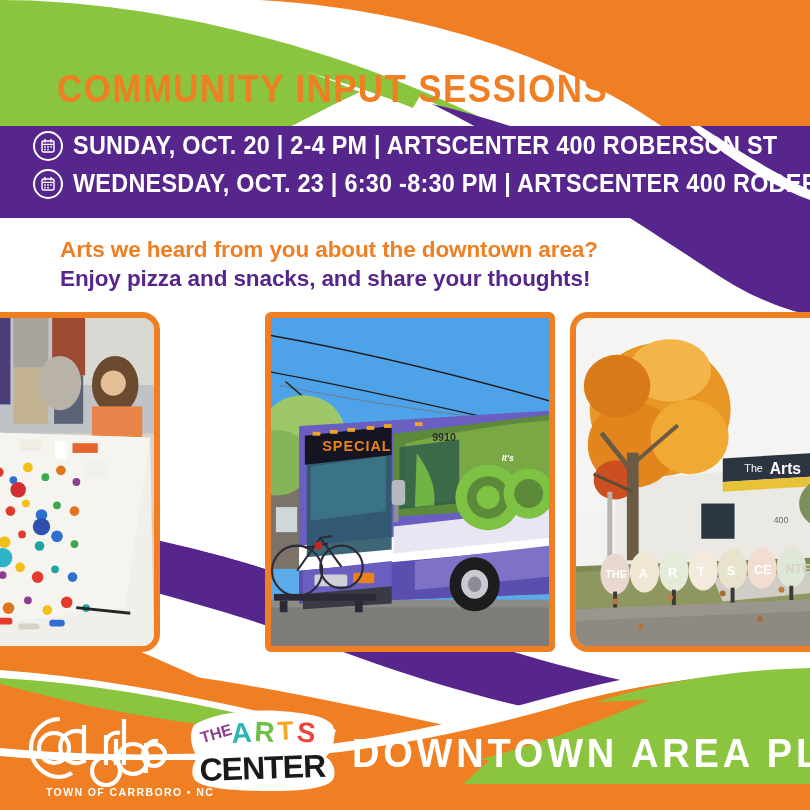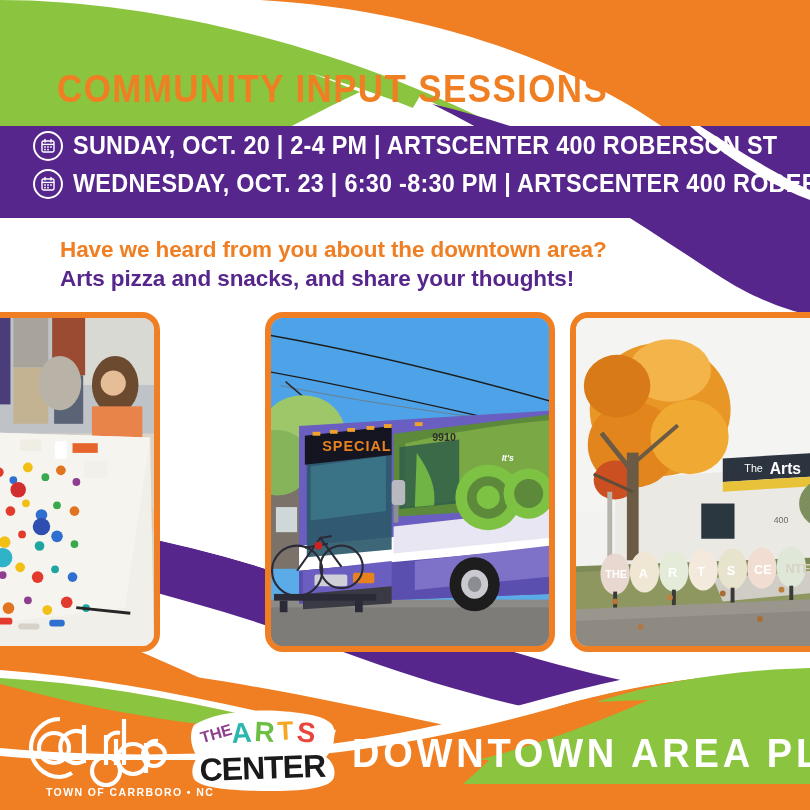--- a/index.html
+++ b/index.html
@@ -92,21 +92,21 @@
     background:#cfd6dc;
     z-index:25;
   }
   #photo-1{
     left:-40px; top:312px; width:200px; height:340px;
     border-radius:0 18px 18px 0;
     border-left:none;
   }
   #photo-2{
     left:265px; top:312px; width:290px; height:340px;
-    border-radius:18px;
+    border-radius:6px;
   }
   #photo-3{
     left:570px; top:312px; width:280px; height:340px;
     border-radius:18px 0 0 18px;
     border-right:none;
   }
   .photo .inner{position:absolute;left:0;top:0;right:0;bottom:0;overflow:hidden;}
   .photo svg{display:block;width:100%;height:100%;}
 
   
@@ -307,22 +307,22 @@
           <rect x="10.2" y="8.2" width="1.6" height="1.6" fill="#ffffff"></rect>
           <rect x="4.2" y="10.8" width="1.6" height="1.6" fill="#ffffff"></rect>
           <rect x="7.2" y="10.8" width="1.6" height="1.6" fill="#ffffff"></rect>
         </svg>
       </span>
       <span class="date-text">WEDNESDAY, OCT. 23 | 6:30 -8:30 PM | ARTSCENTER 400 ROBERSON ST</span>
     </div>
   </div>
 
   <div id="subtext">
-    <div class="line" id="sub-line-1">Have we heard from you about the downtown area?</div>
-    <div class="line" id="sub-line-2">Arts pizza and snacks, and share your thoughts!</div>
+    <div class="line" id="sub-line-1">Arts we heard from you about the downtown area?</div>
+    <div class="line" id="sub-line-2">Enjoy pizza and snacks, and share your thoughts!</div>
   </div>
 
   <div class="photo" id="photo-1">
     <div class="inner">
       <svg viewBox="0 0 200 340" preserveAspectRatio="xMidYMid slice">
         <rect width="200" height="340" fill="#d8d2c9"></rect>
 
         <rect width="200" height="120" fill="#bfc3c7"></rect>
         <rect x="0" y="0" width="52" height="90" fill="#4a3d7a"></rect>
         <rect x="120" y="0" width="80" height="70" fill="#d9d9d4"></rect>

